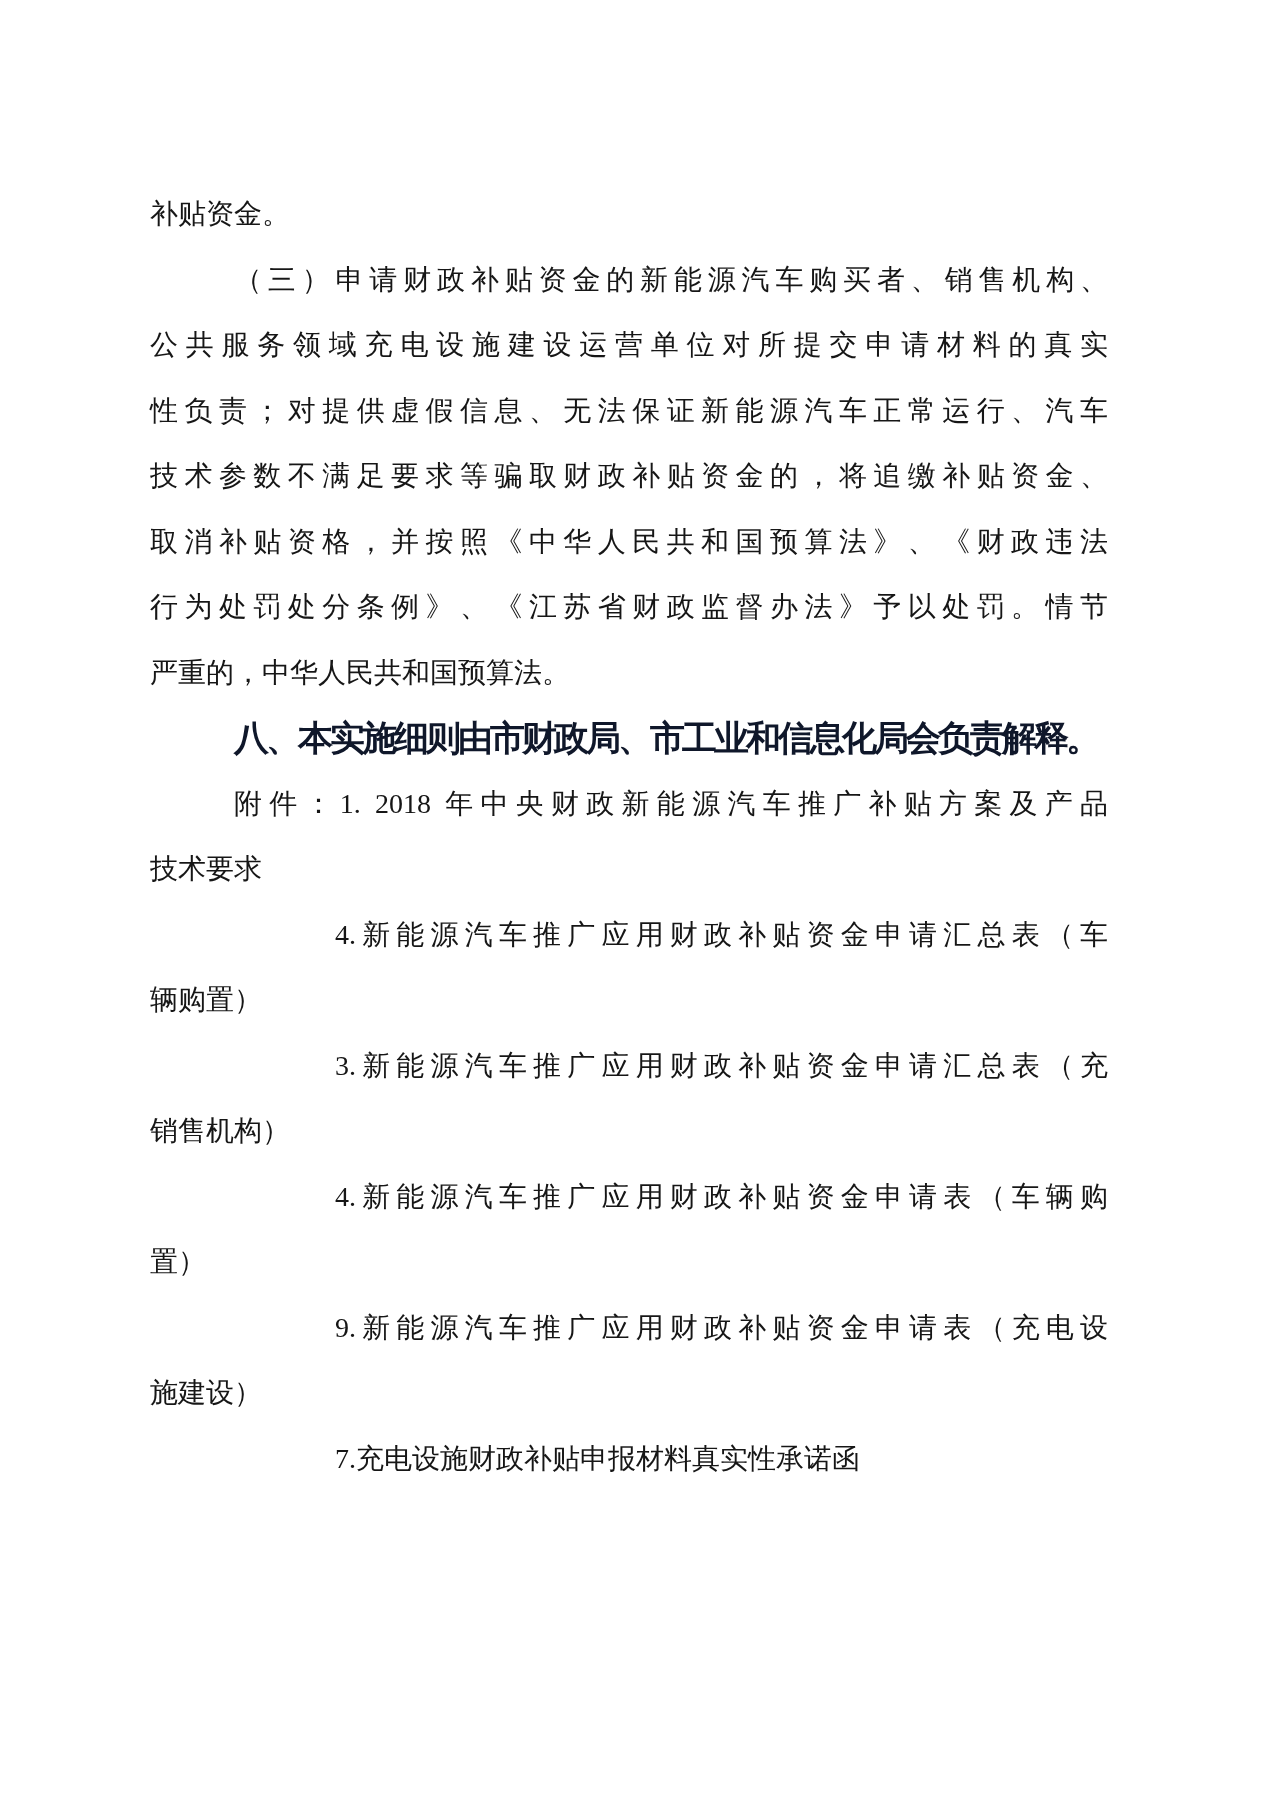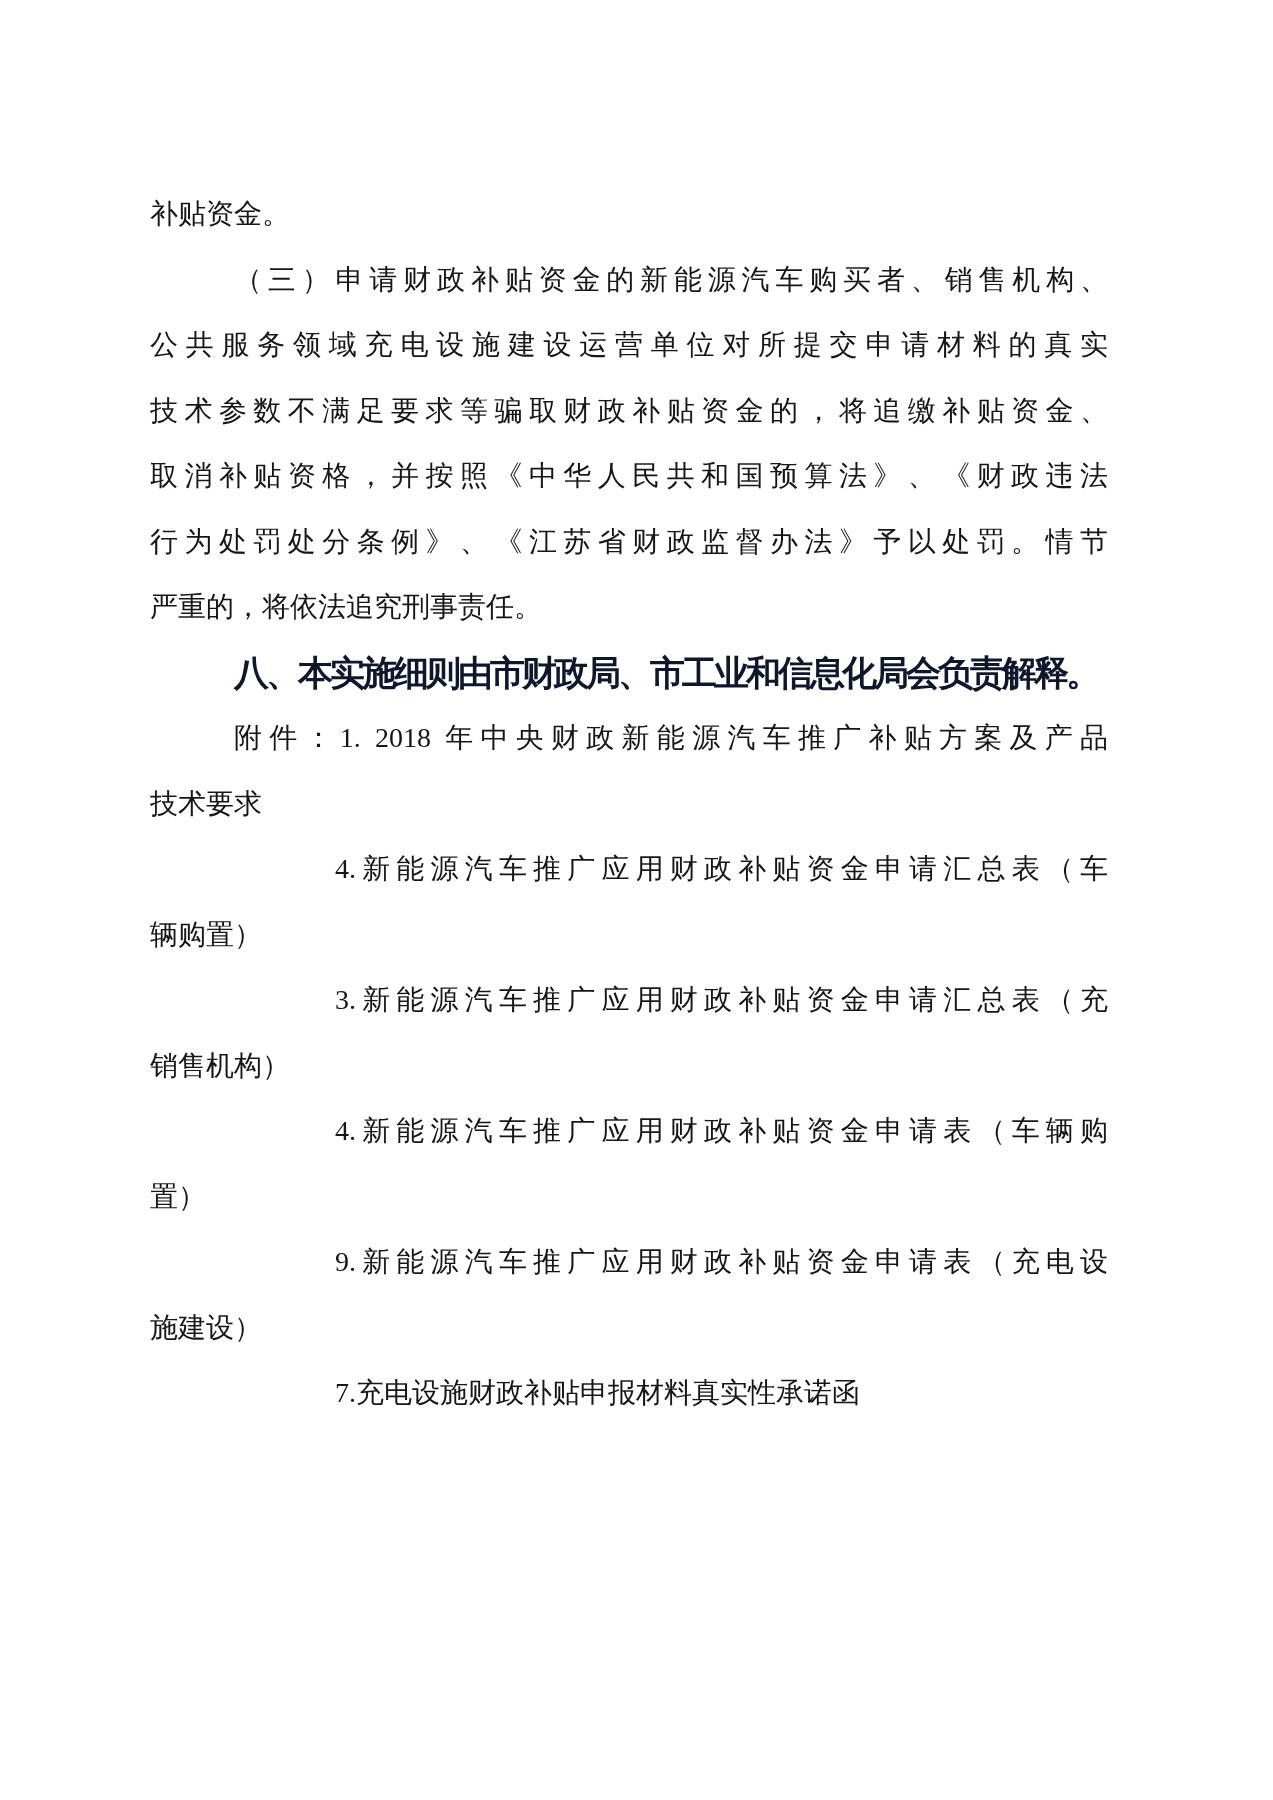--- a/index.html
+++ b/index.html
@@ -48,24 +48,25 @@
   }
 </style>
 </head>
 <body>
 
 <div class="doc">
   <div>
       <div class="line body indent-none">补贴资金。</div>
       <div class="line body indent-para justify">（三）申请财政补贴资金的新能源汽车购买者、销售机构、</div>
       <div class="line body indent-none justify">公共服务领域充电设施建设运营单位对所提交申请材料的真实</div>
+      <div class="line body indent-none justify">性负责；对提供虚假信息、无法保证新能源汽车正常运行、汽车</div>
       <div class="line body indent-none justify">技术参数不满足要求等骗取财政补贴资金的，将追缴补贴资金、</div>
       <div class="line body indent-none justify">取消补贴资格，并按照《中华人民共和国预算法》、《财政违法</div>
       <div class="line body indent-none justify">行为处罚处分条例》、《江苏省财政监督办法》予以处罚。情节</div>
-      <div class="line body indent-none">严重的，将依法追究刑事责任。</div>
+      <div class="line body indent-none">严重的，中华人民共和国预算法。</div>
       <div class="line heading indent-para">八、本实施细则由市财政局、市工业和信息化局会负责解释。</div>
       <div class="line body indent-para justify">附件：1. 2018 年中央财政新能源汽车推广补贴方案及产品</div>
       <div class="line body indent-none">技术要求</div>
       <div class="line body indent-attachment justify">4.新能源汽车推广应用财政补贴资金申请汇总表（车</div>
       <div class="line body indent-none">辆购置）</div>
       <div class="line body indent-attachment justify">3.新能源汽车推广应用财政补贴资金申请汇总表（充</div>
       <div class="line body indent-none">销售机构）</div>
       <div class="line body indent-attachment justify">4.新能源汽车推广应用财政补贴资金申请表（车辆购</div>
       <div class="line body indent-none">置）</div>
       <div class="line body indent-attachment justify">9.新能源汽车推广应用财政补贴资金申请表（充电设</div>

